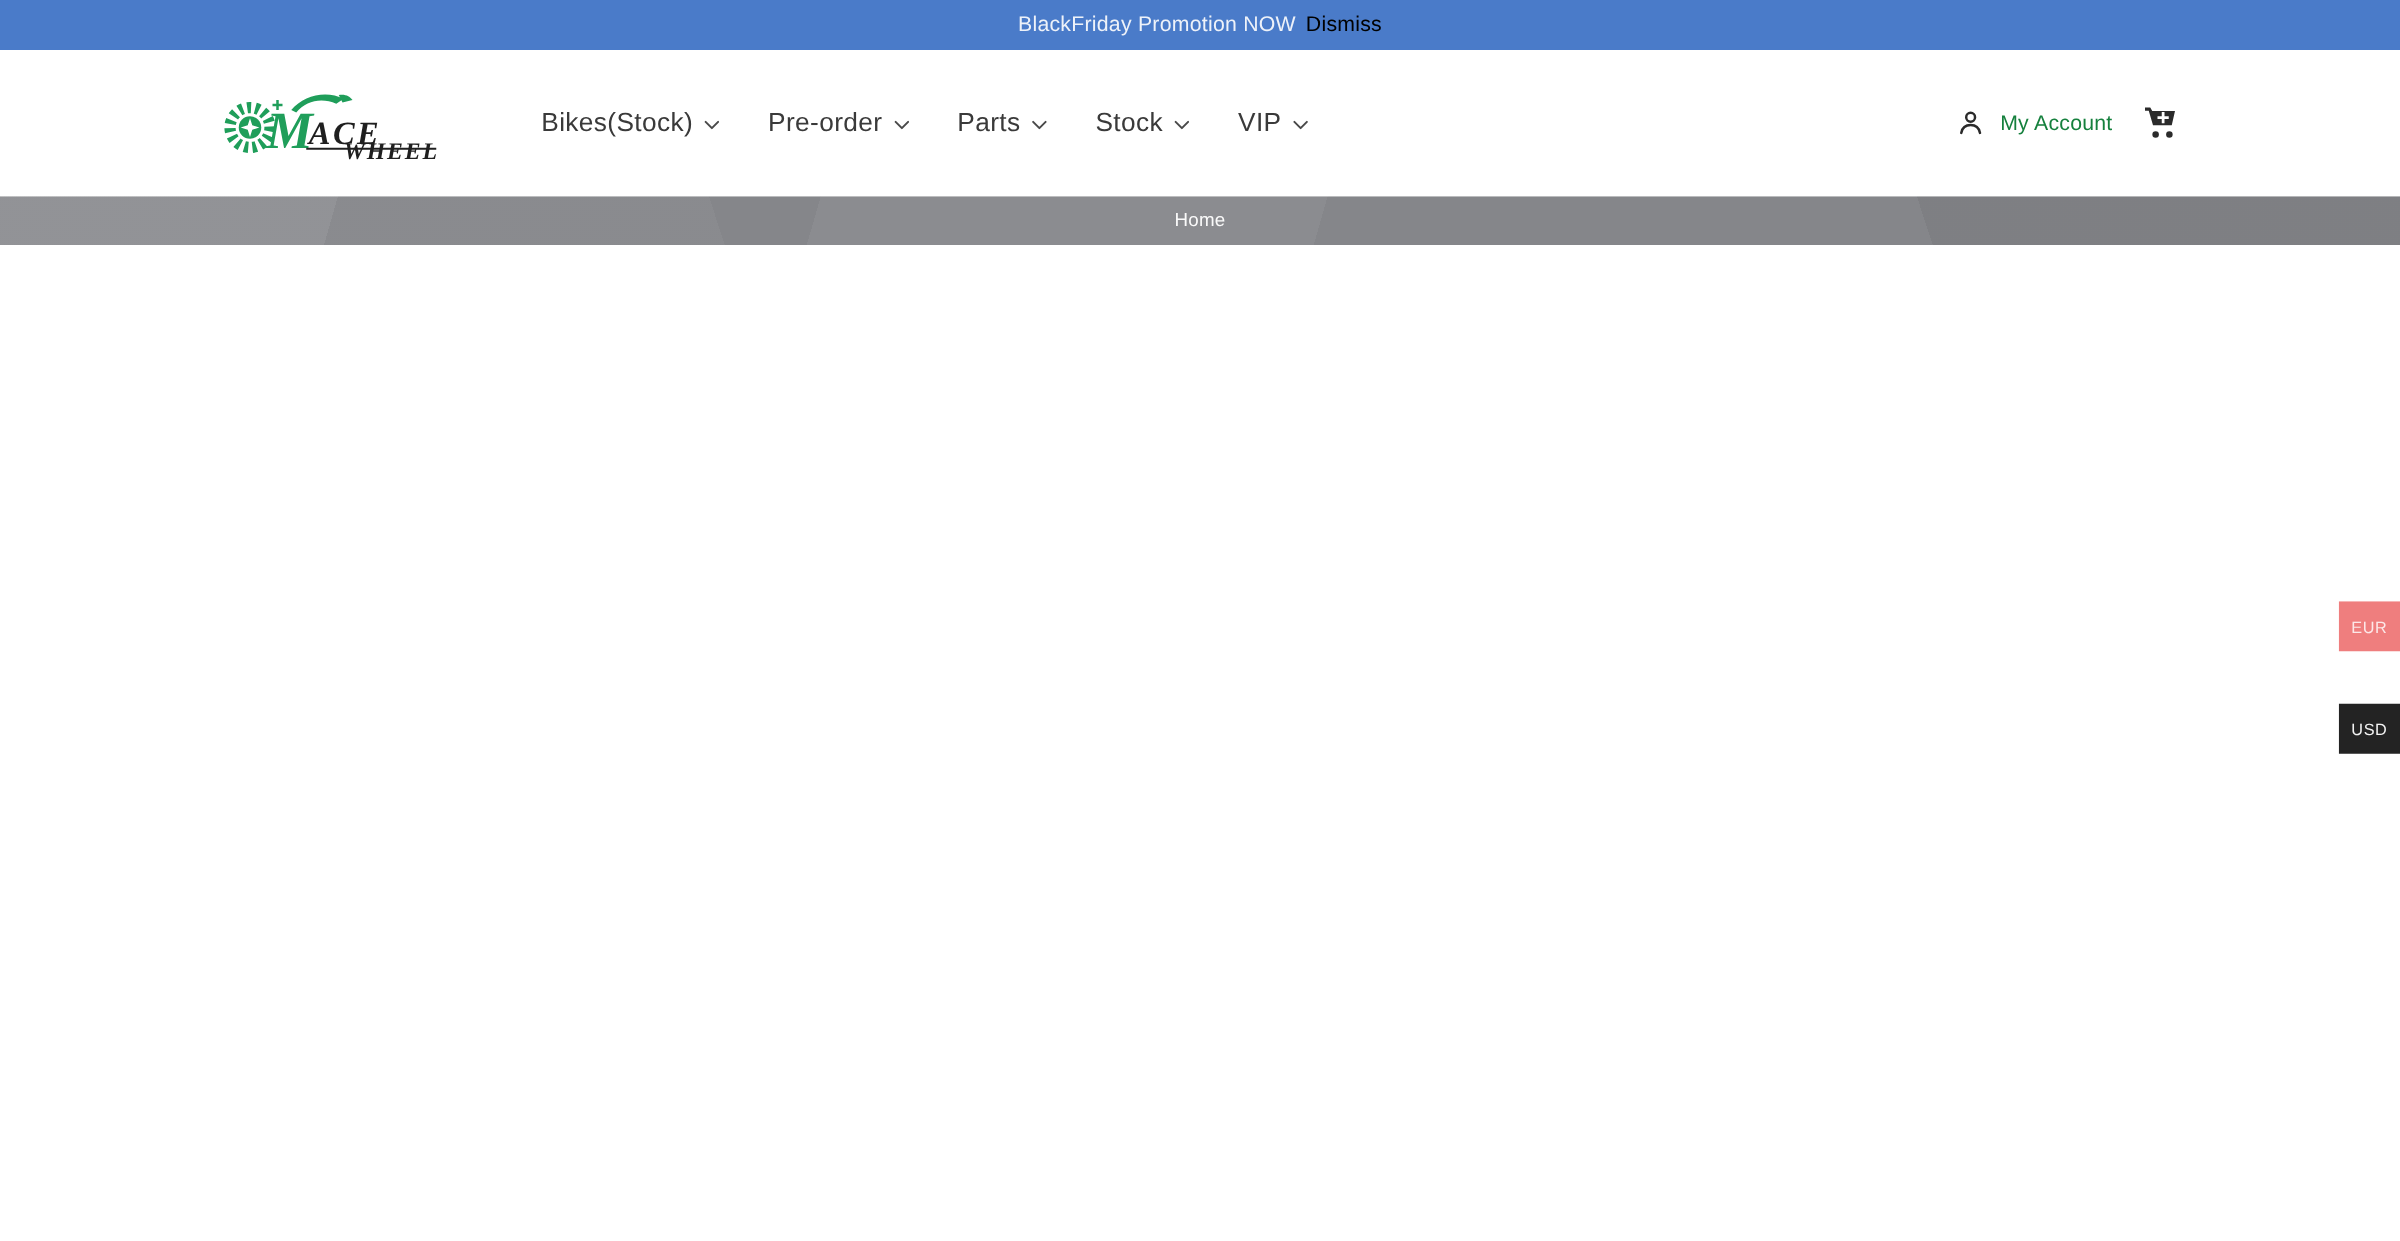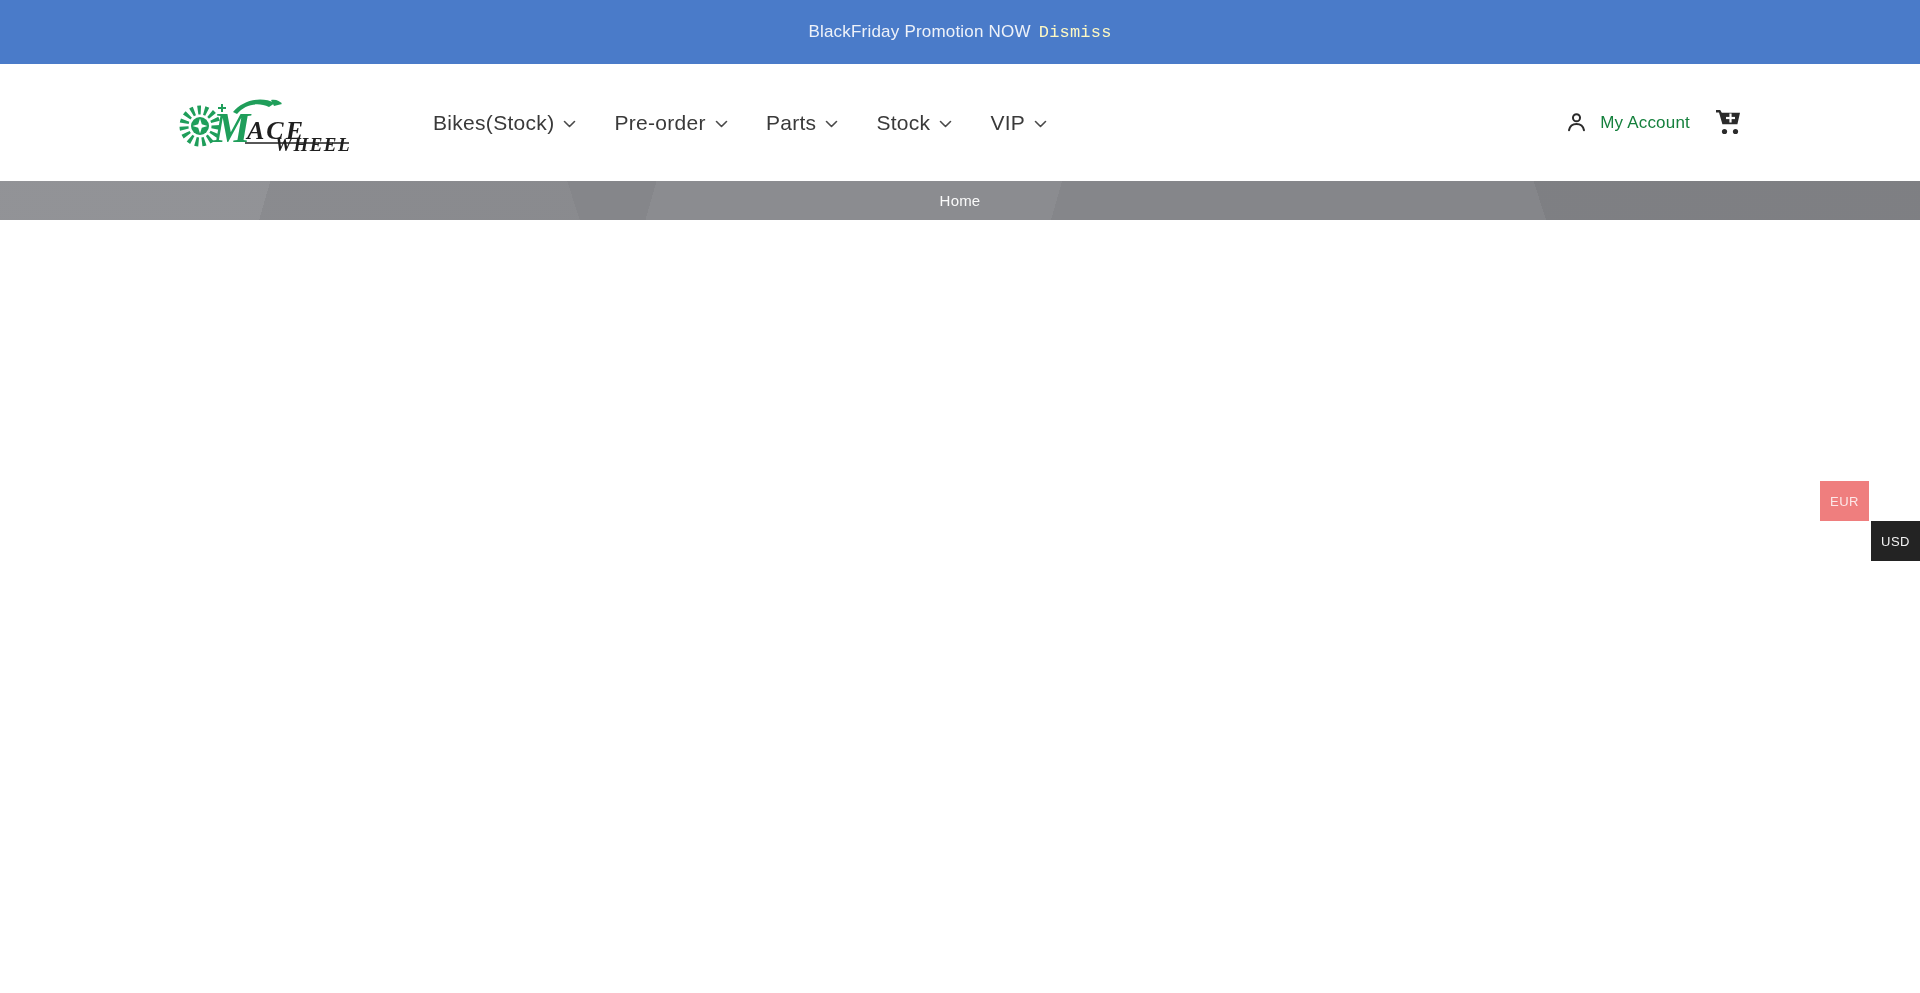--- a/index.html
+++ b/index.html
@@ -1,27 +1,27 @@
 <!DOCTYPE html>
 <html><head>
 <meta charset="utf-8">
 <style>
   * { margin:0; padding:0; box-sizing:border-box; }
   html,body { width:1920px; height:993px; background:#ffffff; overflow:hidden;
               font-family:"Liberation Sans", sans-serif; }
 
   
   .promo-banner{
-    width:100%; height:64px; background:#4a7bc9;
+    width:100%; height:40px; background:#4a7bc9;
     display:flex; align-items:center; justify-content:center;
     font-size:17px; letter-spacing:0.2px;
   }
   .promo-banner .promo-text{ color:#eef2f9; }
   .promo-banner .dismiss-link{
-    color:#fef9c3; margin-left:8px; text-decoration:none; cursor:pointer;font-family:Liberation Mono, monospace;
+    color:#000000; margin-left:8px; text-decoration:none; cursor:pointer;
   }
 
   
   .site-header{
     width:100%; height:117px; background:#ffffff;
     display:flex; align-items:center;
     padding:0 177px 0 175px; position:relative;
   }
   .logo{ display:flex; align-items:center; cursor:pointer; flex:0 0 auto; }
   .logo svg{ display:block; }
@@ -47,21 +47,21 @@
     background-color:#85868a;
     background-image:
       linear-gradient(106deg, rgba(255,255,255,0.07) 0%, rgba(255,255,255,0.07) 14%, transparent 14%, transparent 34%, rgba(255,255,255,0.05) 34%, rgba(255,255,255,0.05) 55%, transparent 55%),
       linear-gradient(252deg, rgba(0,0,0,0.05) 0%, rgba(0,0,0,0.05) 20%, transparent 20%, transparent 70%, rgba(255,255,255,0.04) 70%);
     display:flex; align-items:center; justify-content:center;
   }
   .title-bar .page-title{ color:#fafafa; font-size:15px; letter-spacing:0.2px; }
 
   
   .currency-switcher{
-    position:fixed; right:0; top:481px; display:flex; flex-direction:row; gap:2px;
+    position:fixed; right:0; top:481px; display:flex; flex-direction:column; gap:2px;
     z-index:50;
   }
   .currency-btn{
     width:49px; height:40px; border:none; cursor:pointer;
     font-family:"Liberation Sans", sans-serif;
     font-size:13px; letter-spacing:0.5px; text-align:center;
   }
   .currency-btn.eur{ background:#ef7e7e; color:rgba(255,255,255,0.82); }
   .currency-btn.usd{ background:#232323; color:#f2f2f2;margin-top:40px; }
 

